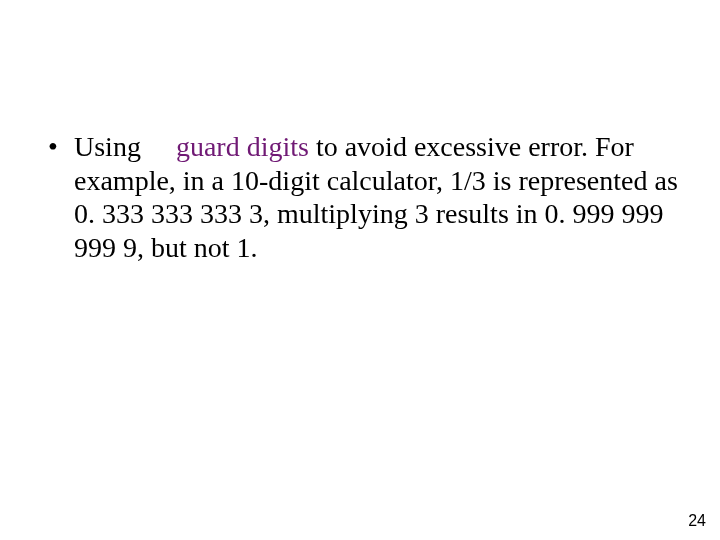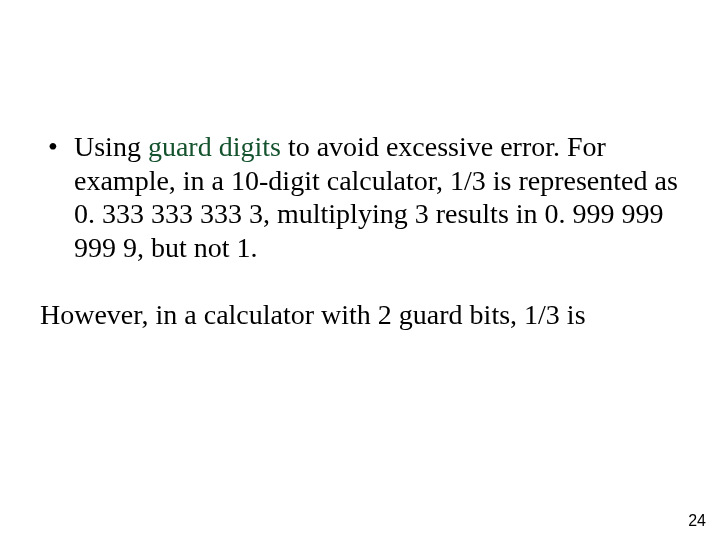--- a/index.html
+++ b/index.html
@@ -41,21 +41,22 @@
   }
   .para2 {
     margin-top: 34px;
     padding-left: 0;
   }
   .para2 .indent {
     display: block;
     padding-left: 34px;
   }
   .highlight {
-    color: #14532d;
+    color: #701a75;
+    margin-left: 28px;
   }
   .page-number {
     position: absolute;
     right: 14px;
     bottom: 10px;
     font-family: Arial, Helvetica, sans-serif;
     font-size: 16px;
     color: #000;
   }
 </style>
@@ -67,20 +68,19 @@
   <div class="content">
 
     <div class="bullet-row">
       <div class="bullet-dot">•</div>
       <div class="bullet-body">
         <span>Using </span><span class="highlight">guard digits</span><span> to avoid excessive error. For example, in a 10-digit calculator, 1/3 is represented as 0. 333 333 333 3, multiplying 3 results in 0. 999 999 999 9, but not 1.</span>
       </div>
     </div>
 
     <div class="para2">
-      <span>However, in a calculator with 2 guard bits, 1/3 is</span>
     </div>
 
   </div>
 
   <div class="page-number">24</div>
 
 </div>
 
 </body></html>

